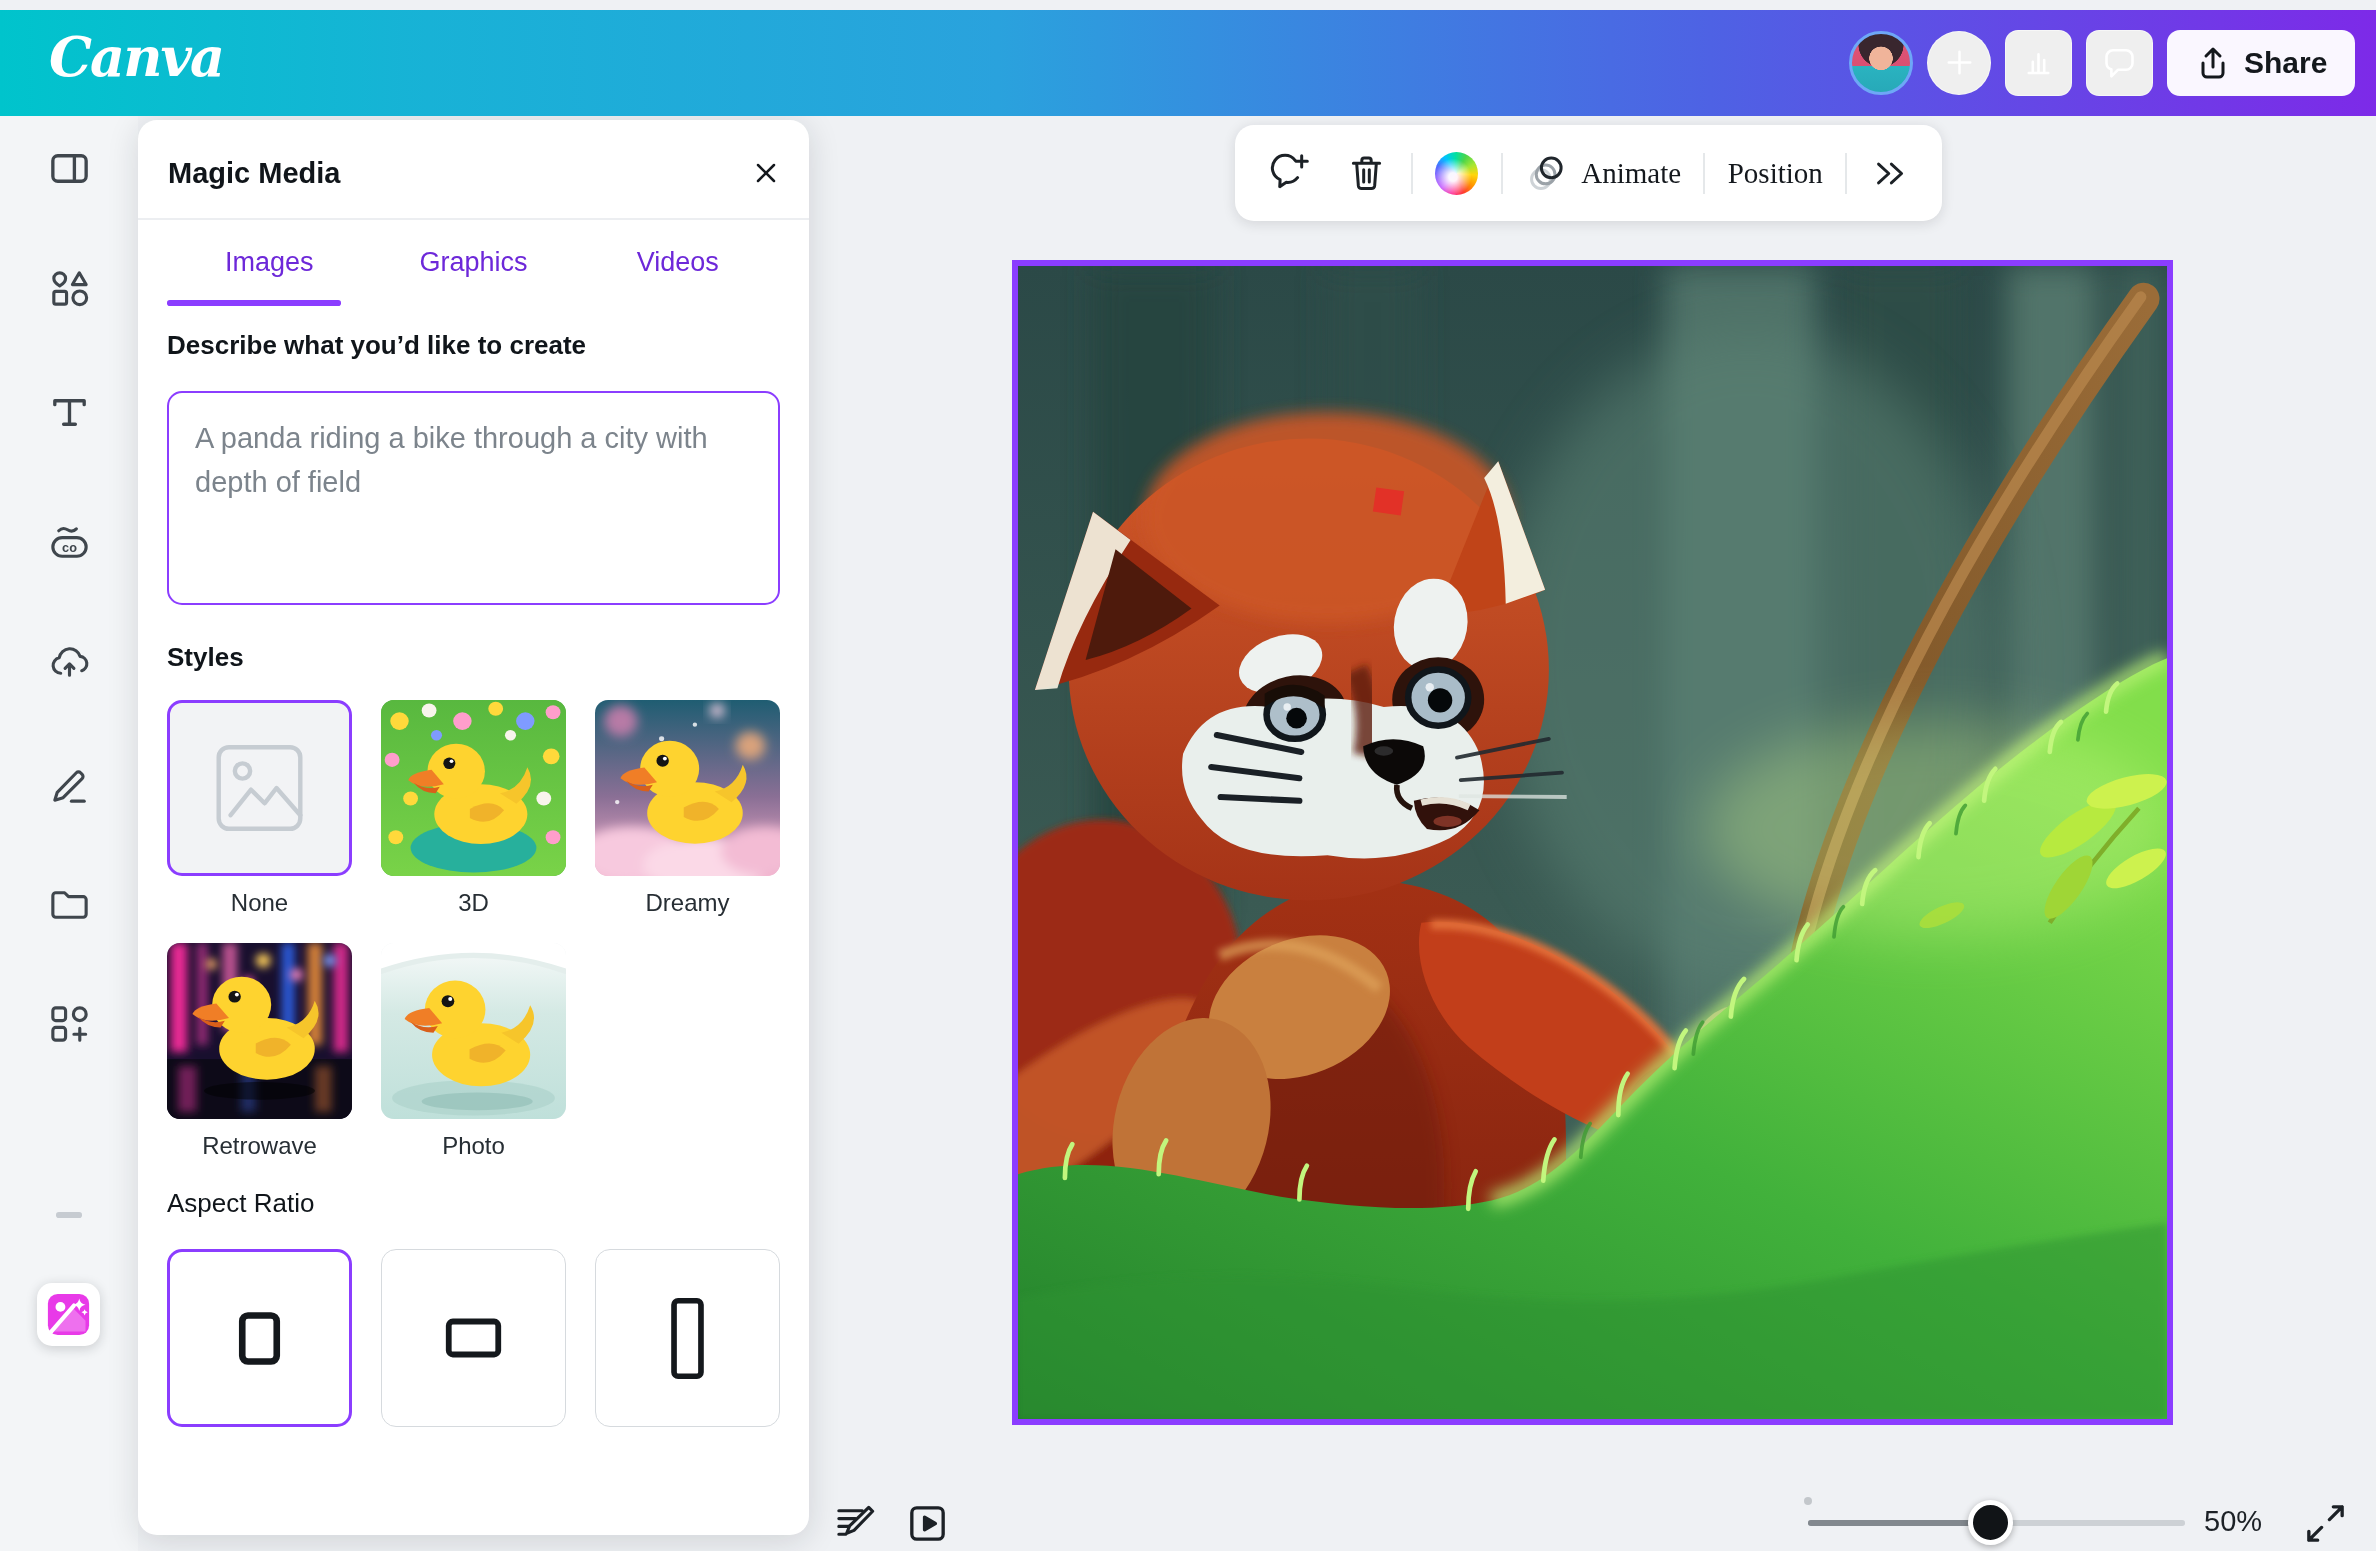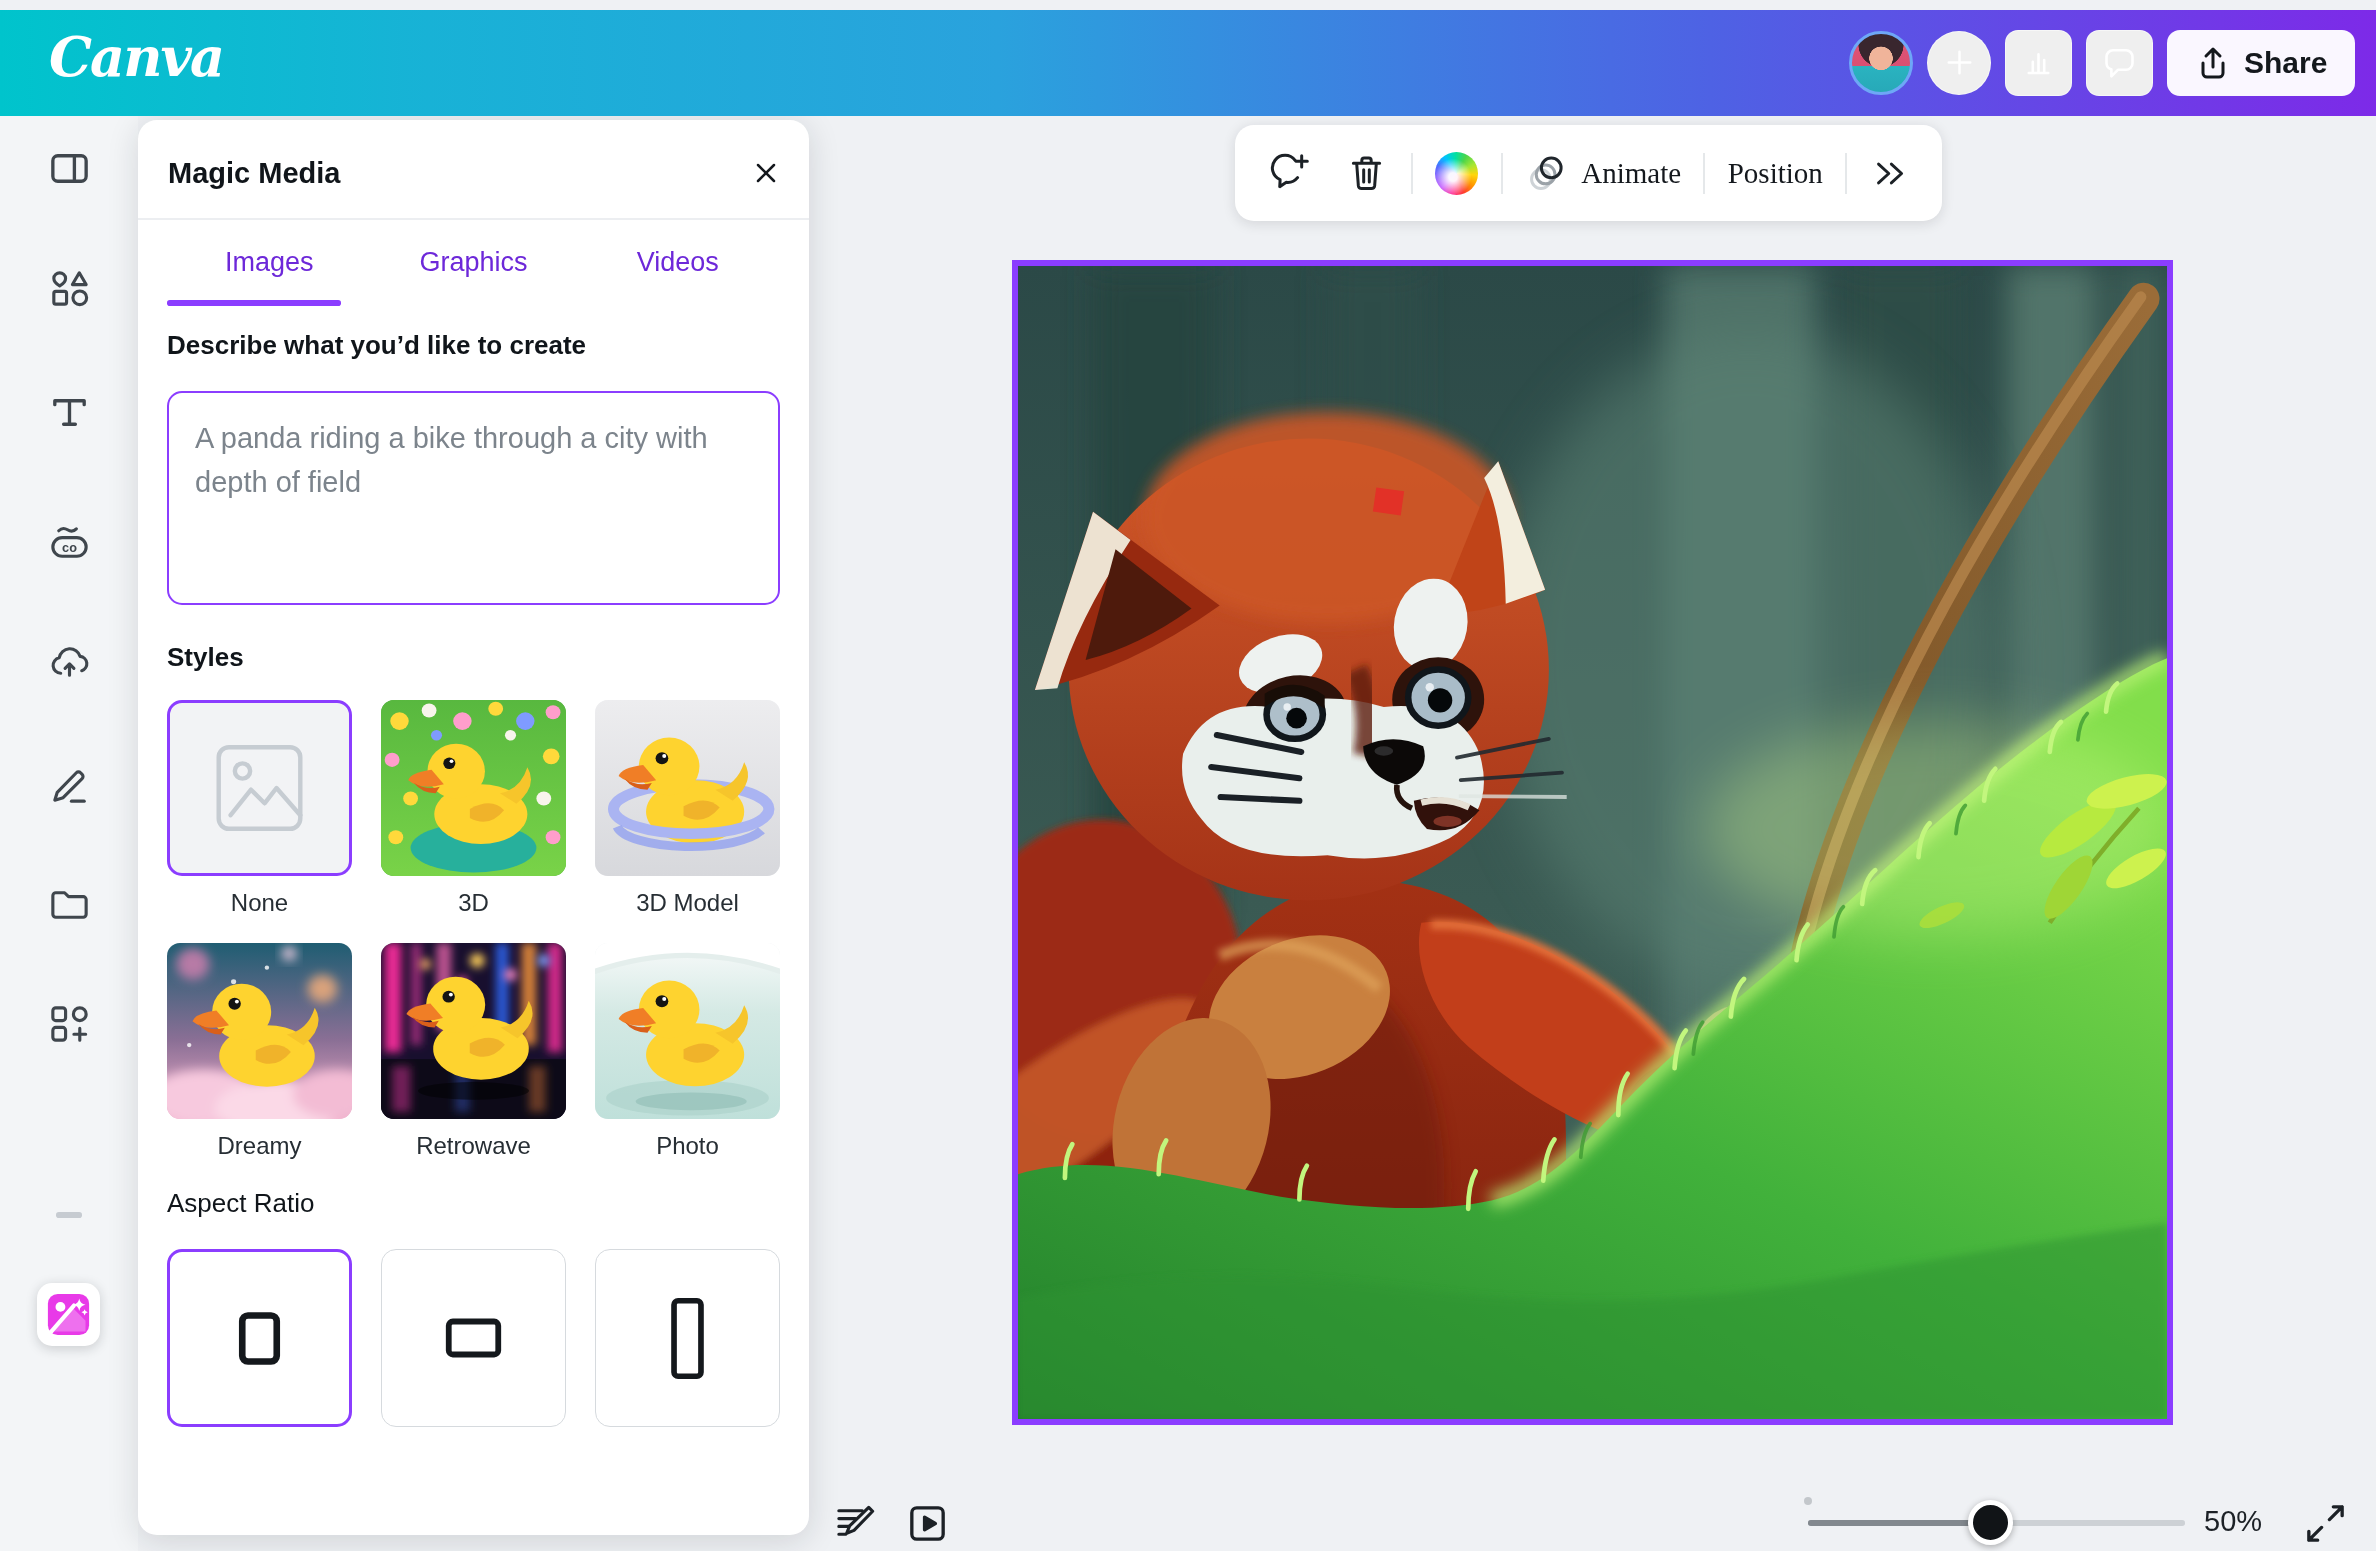--- a/index.html
+++ b/index.html
@@ -280,38 +280,20 @@
                 <circle cx="93" cy="78" r="4" fill="#ff9ecb"></circle>
                 <circle cx="30" cy="20" r="3" fill="#7f9bff"></circle>
                 <circle cx="70" cy="20" r="3" fill="#f8f4ec"></circle>
               </g>
             <use href="#duck" x="14" y="16" width="74" height="74"></use>
           </svg>
         </div>
         <div class="style-label">3D</div>
       </div>
 
-      <div class="style-cell">
-        <div class="style-thumb">
-          <svg class="scene" viewBox="0 0 100 100" preserveAspectRatio="none">
-            <defs>
-                <linearGradient id="g3m" x1="0" y1="0" x2="0" y2="1">
-                  <stop offset="0" stop-color="#ededef"></stop>
-                  <stop offset="1" stop-color="#d7d8dc"></stop>
-                </linearGradient>
-              </defs>
-            <rect width="100" height="100" fill="url(#g3m)"></rect>
-            <path d="M10 62 a42 14 0 0 1 84 0" fill="none" stroke="#aab4f2" stroke-width="6"></path>
-            <use href="#duck" x="12" y="12" width="78" height="78"></use>
-            <path d="M94 62 a42 14 0 0 1 -84 0" fill="none" stroke="#aab4f2" stroke-width="6"></path>
-            <path d="M90 74 a40 13 0 0 1 -78 -2" fill="none" stroke="#97a4ee" stroke-width="5" opacity="0.85"></path>
-          </svg>
-        </div>
-        <div class="style-label">3D Model</div>
-      </div>
 
       <div class="style-cell">
         <div class="style-thumb">
           <svg class="scene" viewBox="0 0 100 100" preserveAspectRatio="none">
             <defs>
                 <linearGradient id="gdr" x1="0" y1="0" x2="0" y2="1">
                   <stop offset="0" stop-color="#1f5d72"></stop>
                   <stop offset="0.55" stop-color="#8a6f95"></stop>
                   <stop offset="1" stop-color="#f2aeca"></stop>
                 </linearGradient>

